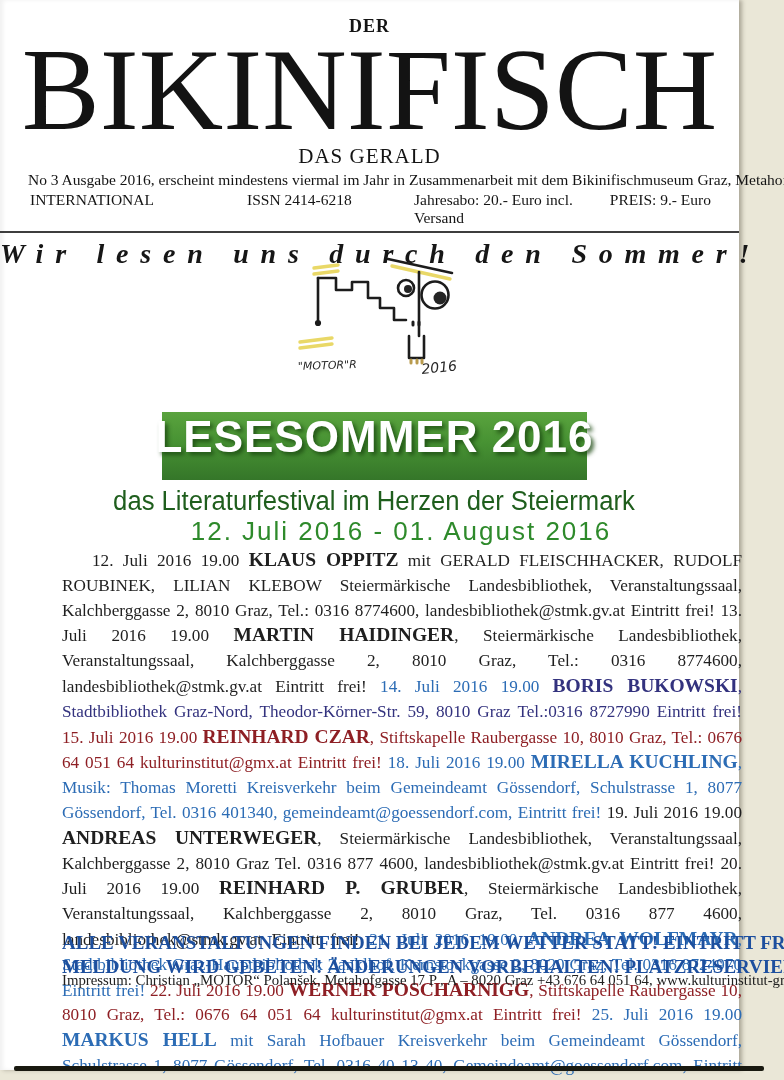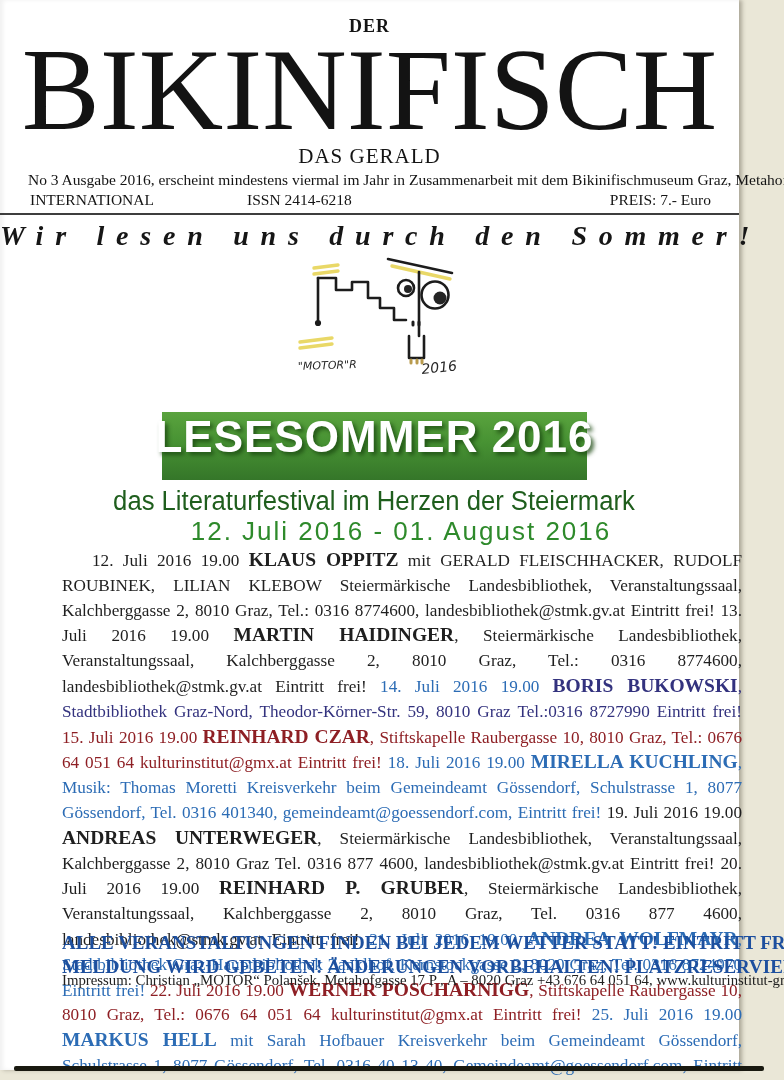--- a/index.html
+++ b/index.html
@@ -88,21 +88,22 @@
 <div class="page">
 
   <header class="masthead">
     <div class="kicker">DER</div>
     <h1 class="title">BIKINIFISCH</h1>
     <div class="magazin">DAS GERALD</div>
     <div class="infoline">No 3 Ausgabe 2016,  erscheint mindestens viermal im Jahr in Zusammenarbeit mit dem Bikinifischmuseum Graz, Metahofgasse 17P,  8020 Graz.</div>
     <div class="metarow">
       <span class="m-int">INTERNATIONAL</span>
       <span class="m-issn">ISSN 2414-6218</span>
-      <span class="m-price">PREIS: 7.- Euro</span>
+      <span class="m-abo">Jahresabo: 20.- Euro incl. Versand</span>
+      <span class="m-price">PREIS: 9.- Euro</span>
     </div>
     <div class="rule"></div>
     <div class="slogan">Wir lesen uns durch den Sommer!</div>
   </header>
 
   <figure class="sketch">
     <svg width="220" height="150" viewBox="0 0 220 150">
       <g fill="none" stroke="#1c1c1c" stroke-width="2.6" stroke-linecap="round" stroke-linejoin="round">
 
         <g stroke="#e9d867" stroke-width="3.4">

